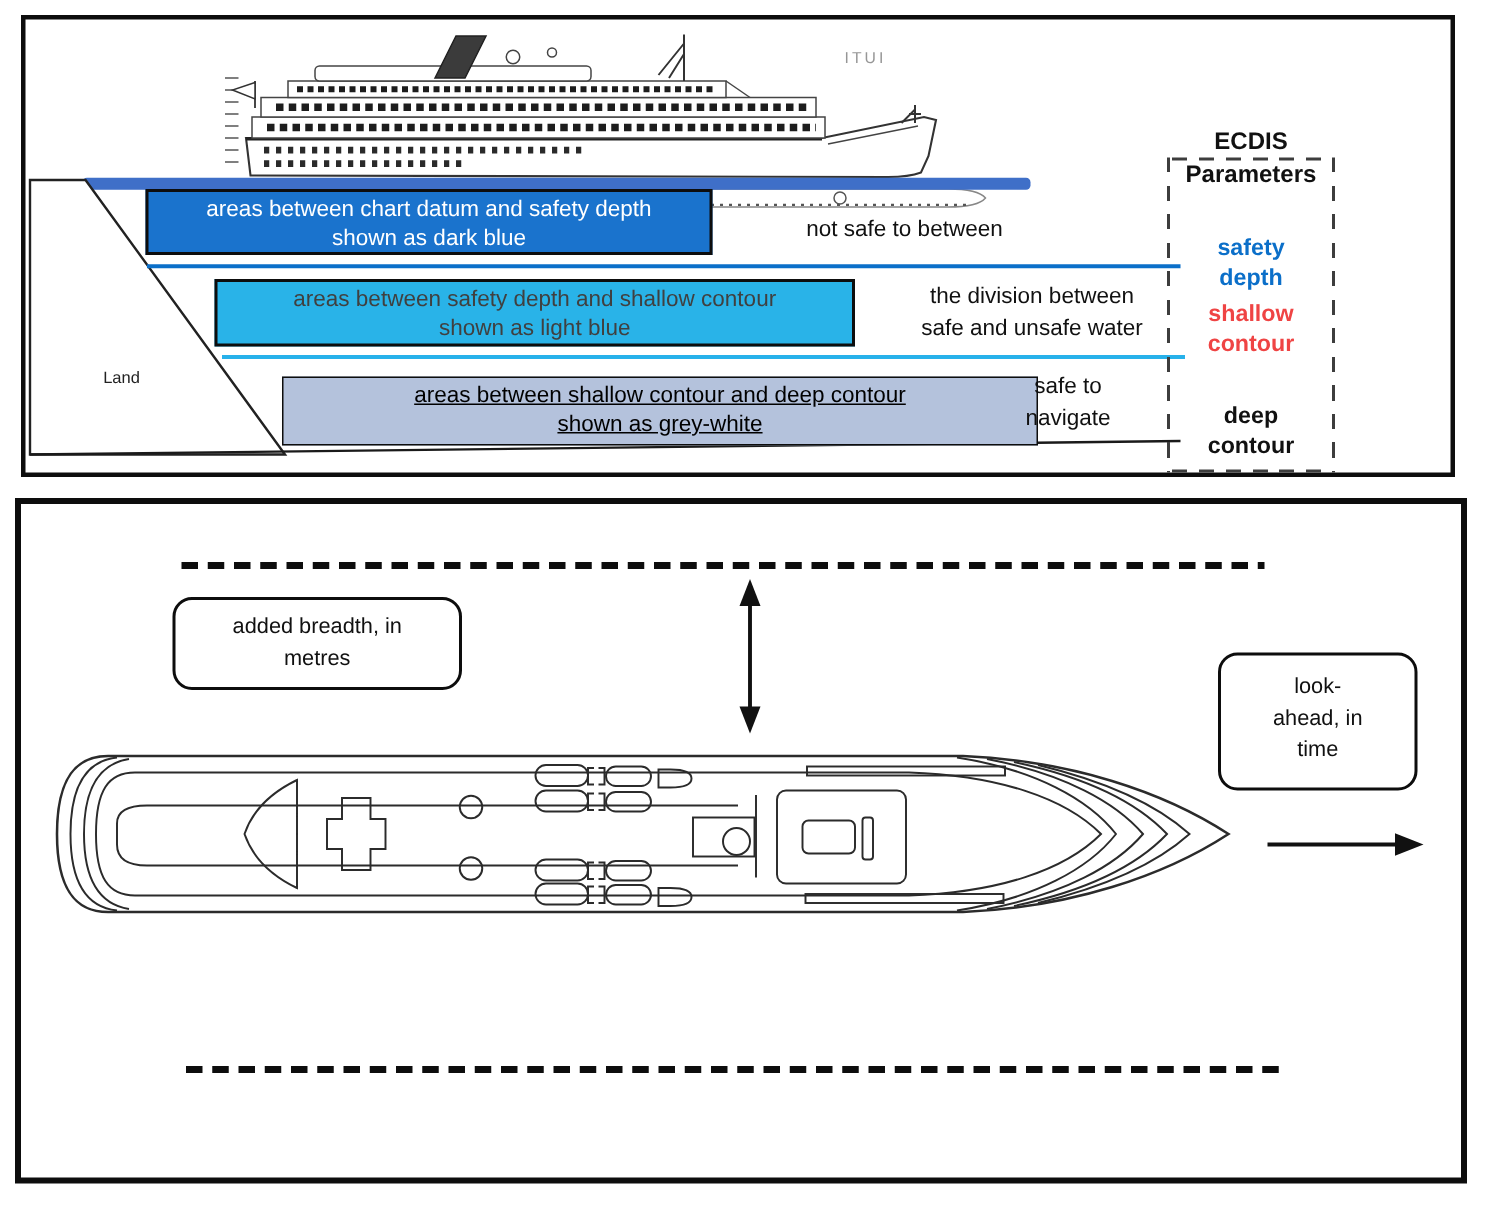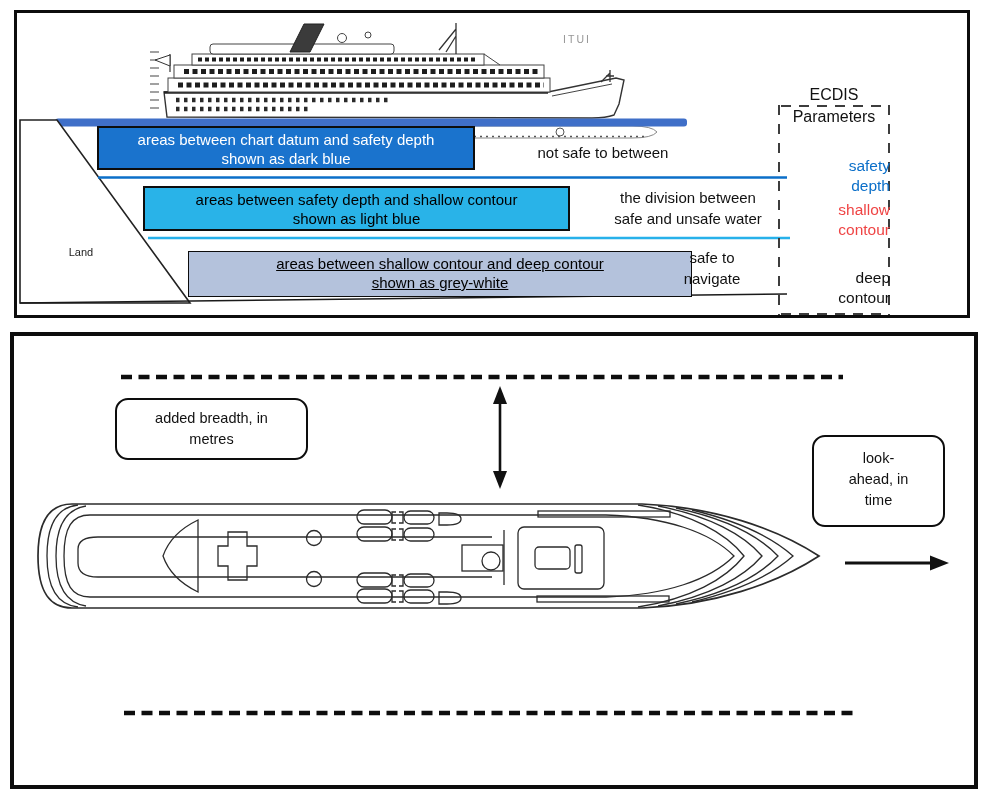--- a/index.html
+++ b/index.html
@@ -7,31 +7,31 @@
           font-family:"Liberation Sans","DejaVu Sans",sans-serif;color:#111;}
   .panel{position:absolute;box-sizing:border-box;background:#fff;}
   #panel1{left:14px;top:10px;width:956px;height:308px;border:3px solid #0d0d0d;}
   #panel2{left:10px;top:332px;width:968px;height:457px;border:4px solid #0d0d0d;}
   .psvg{position:absolute;left:0;top:0;}
   .zone{position:absolute;border:2px solid #0d0d0d;box-sizing:border-box;text-align:center;
         font-size:15px;line-height:19px;padding-top:2px;}
   .note{position:absolute;text-align:center;font-size:15px;line-height:21px;color:#111;}
   .small-label{position:absolute;font-size:11px;color:#222;margin-top:27px;}
   .ship-logo{position:absolute;font-size:10.5px;letter-spacing:2px;color:#969696;}
-  .ecdis{position:absolute;font-size:16px;}
+  .ecdis{position:absolute;font-size:16px;font-weight:bold;}
   .ecdis-title{text-align:center;height:19px;line-height:19px;}
   .ecdis-box{position:absolute;top:20px;left:0;right:0;bottom:0;}
   .vdash{position:absolute;top:0;bottom:0;width:2px;
          background:repeating-linear-gradient(180deg,#3d3d3d 0 10px,transparent 10px 19px);}
   .vdash.l{left:0}.vdash.r{right:0}
   .hdash{position:absolute;left:3px;right:3px;height:2px;
          background:repeating-linear-gradient(90deg,#3d3d3d 0 10px,transparent 10px 18px);}
   .hdash.top{top:0}.hdash.bot{bottom:0}
   .ecdis-sub{text-align:center;margin-top:3px;font-size:16px;}
-  .param{position:absolute;left:0;right:0;text-align:right;font-size:15.5px;line-height:20px;}
+  .param{position:absolute;left:0;right:0;text-align:center;font-size:15.5px;line-height:20px;}
   .rbox{position:absolute;border:2.2px solid #0d0d0d;border-radius:13px;box-sizing:border-box;
         text-align:center;font-size:14.5px;line-height:21px;background:#fff;}
 </style>
 </head>
 <body>
 
 <div id="screen">
 
   <div id="panel1" class="panel">
 
@@ -110,21 +110,21 @@
     </svg>
 
     <div class="ship-logo" style="left:537px;top:20px;width:46px;text-align:center">ITUI</div>
 
     <div class="small-label" style="left:38px;top:206px;width:52px;text-align:center">Land</div>
 
     <div class="zone" style="left: 80px; top: 113px; width: 378px; height: 44px; background: rgb(26, 115, 205); color: rgb(255, 255, 255);">
       <div>areas between chart datum and safety depth</div>
       <div>shown as dark blue</div>
     </div>
-    <div class="zone" style="left: 126px; top: 173px; width: 427px; height: 45px; background: rgb(41, 179, 232); color: #000000;">
+    <div class="zone" style="left: 126px; top: 173px; width: 427px; height: 45px; background: rgb(41, 179, 232); color: #404040;">
       <div>areas between safety depth and shallow contour</div>
       <div>shown as light blue</div>
     </div>
     <div class="zone" style="left: 171px; top: 238px; width: 504px; height: 46px; border-width: 1.6px; background: rgb(180, 194, 220); color: #000000; text-decoration: underline;">
       <div>areas between shallow contour and deep contour</div>
       <div>shown as grey-white</div>
     </div>
 
     <div class="note" style="left:500px;top:129px;width:172px">not safe to between</div>
     <div class="note" style="left:550px;top:174px;width:242px">

